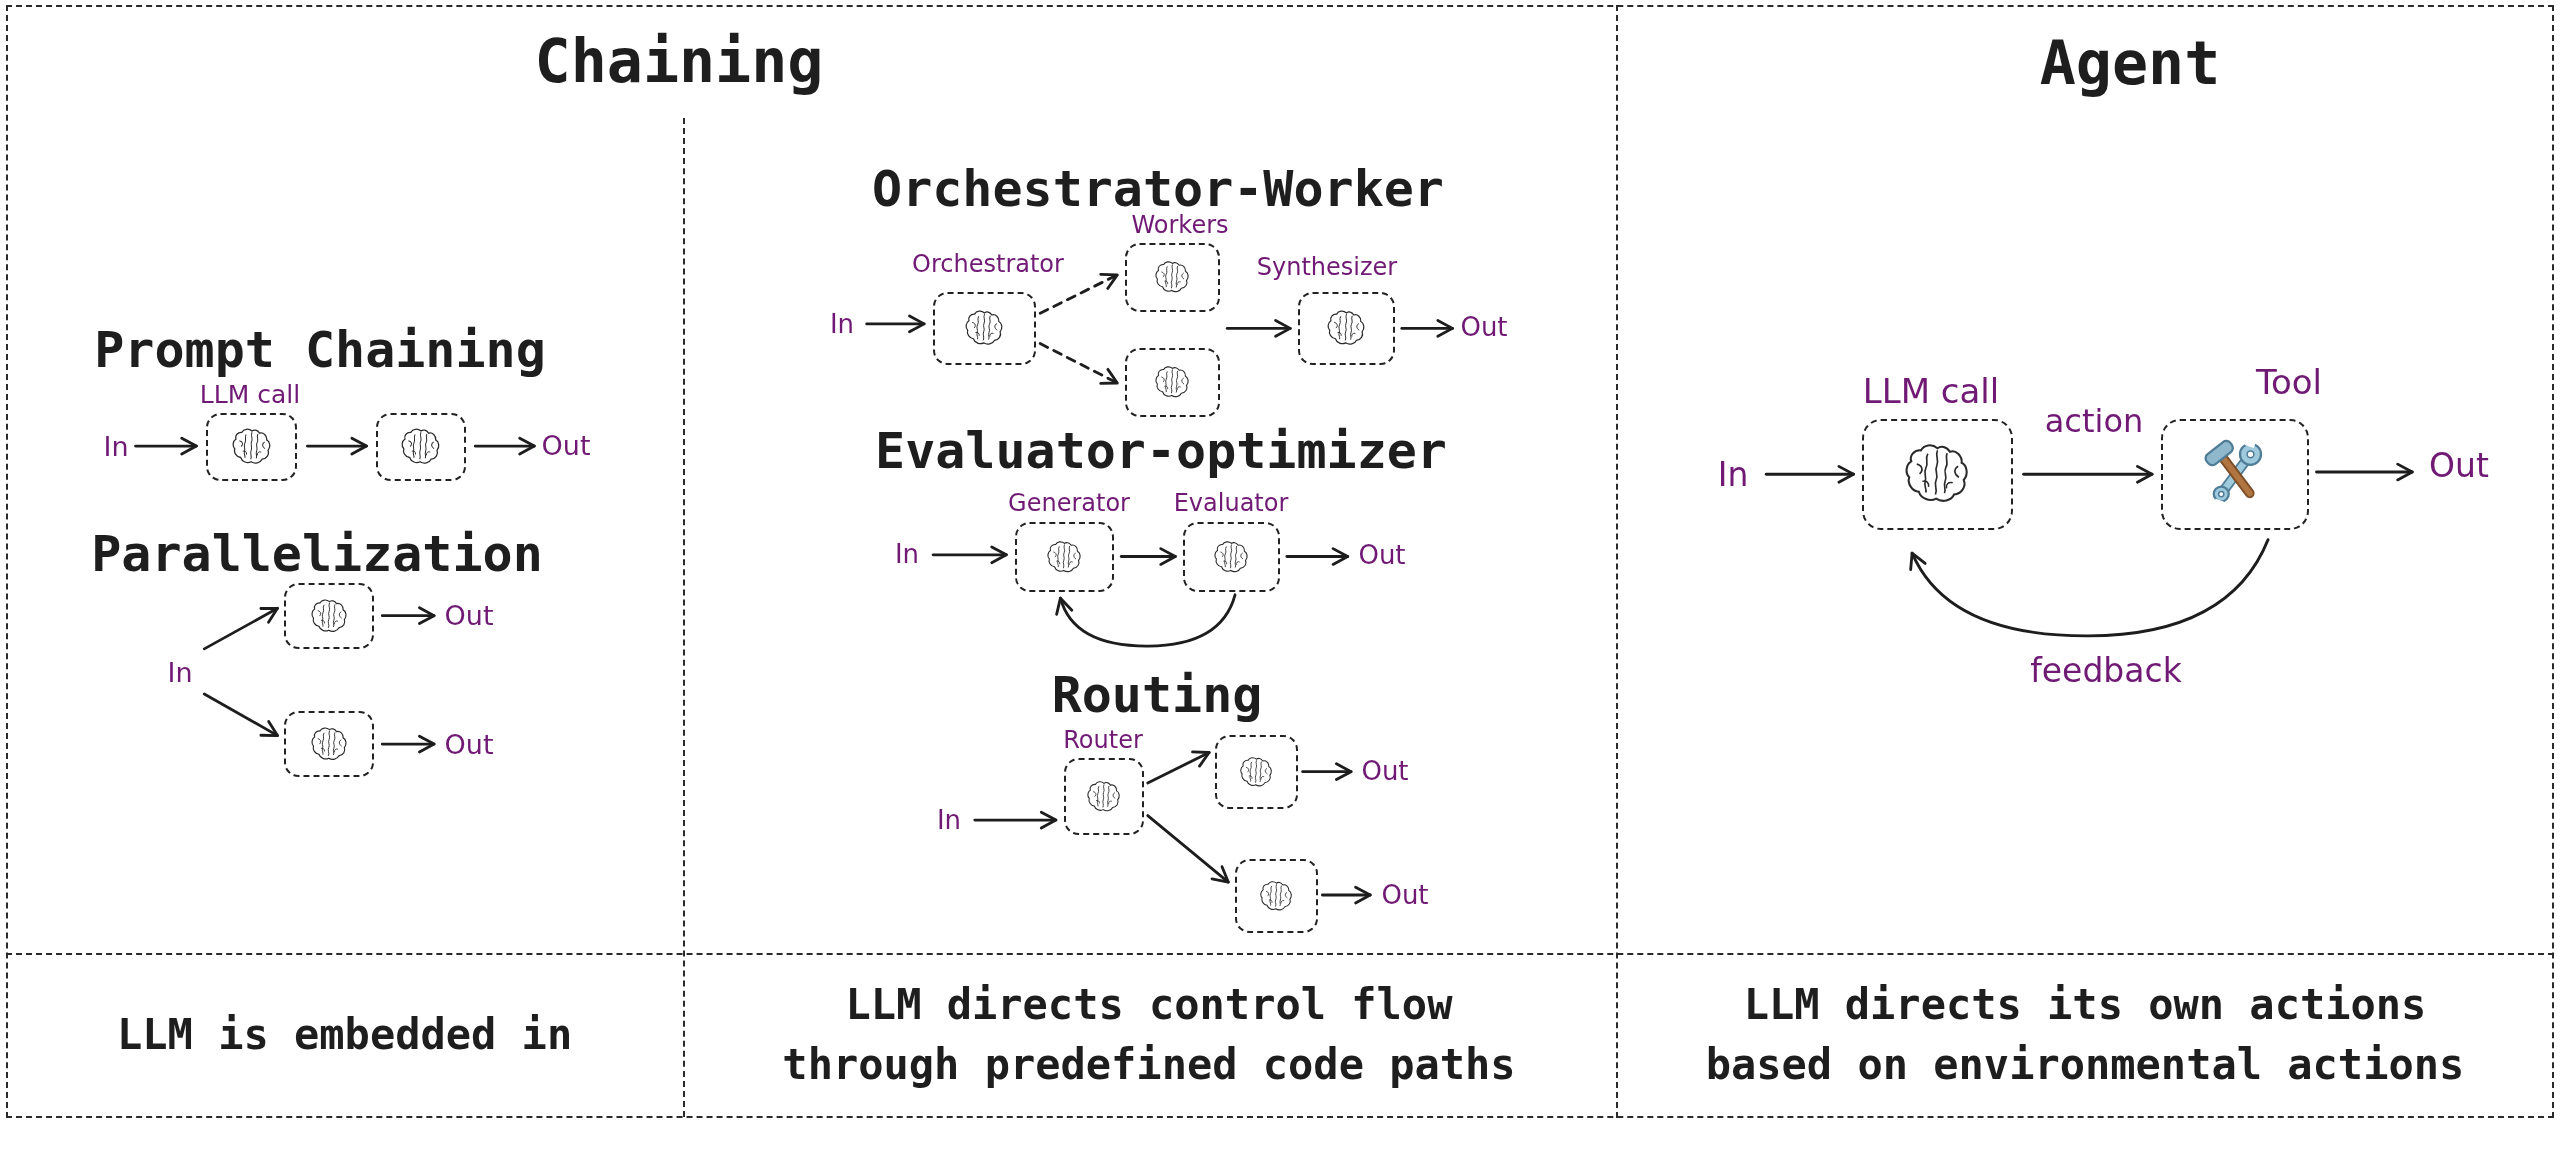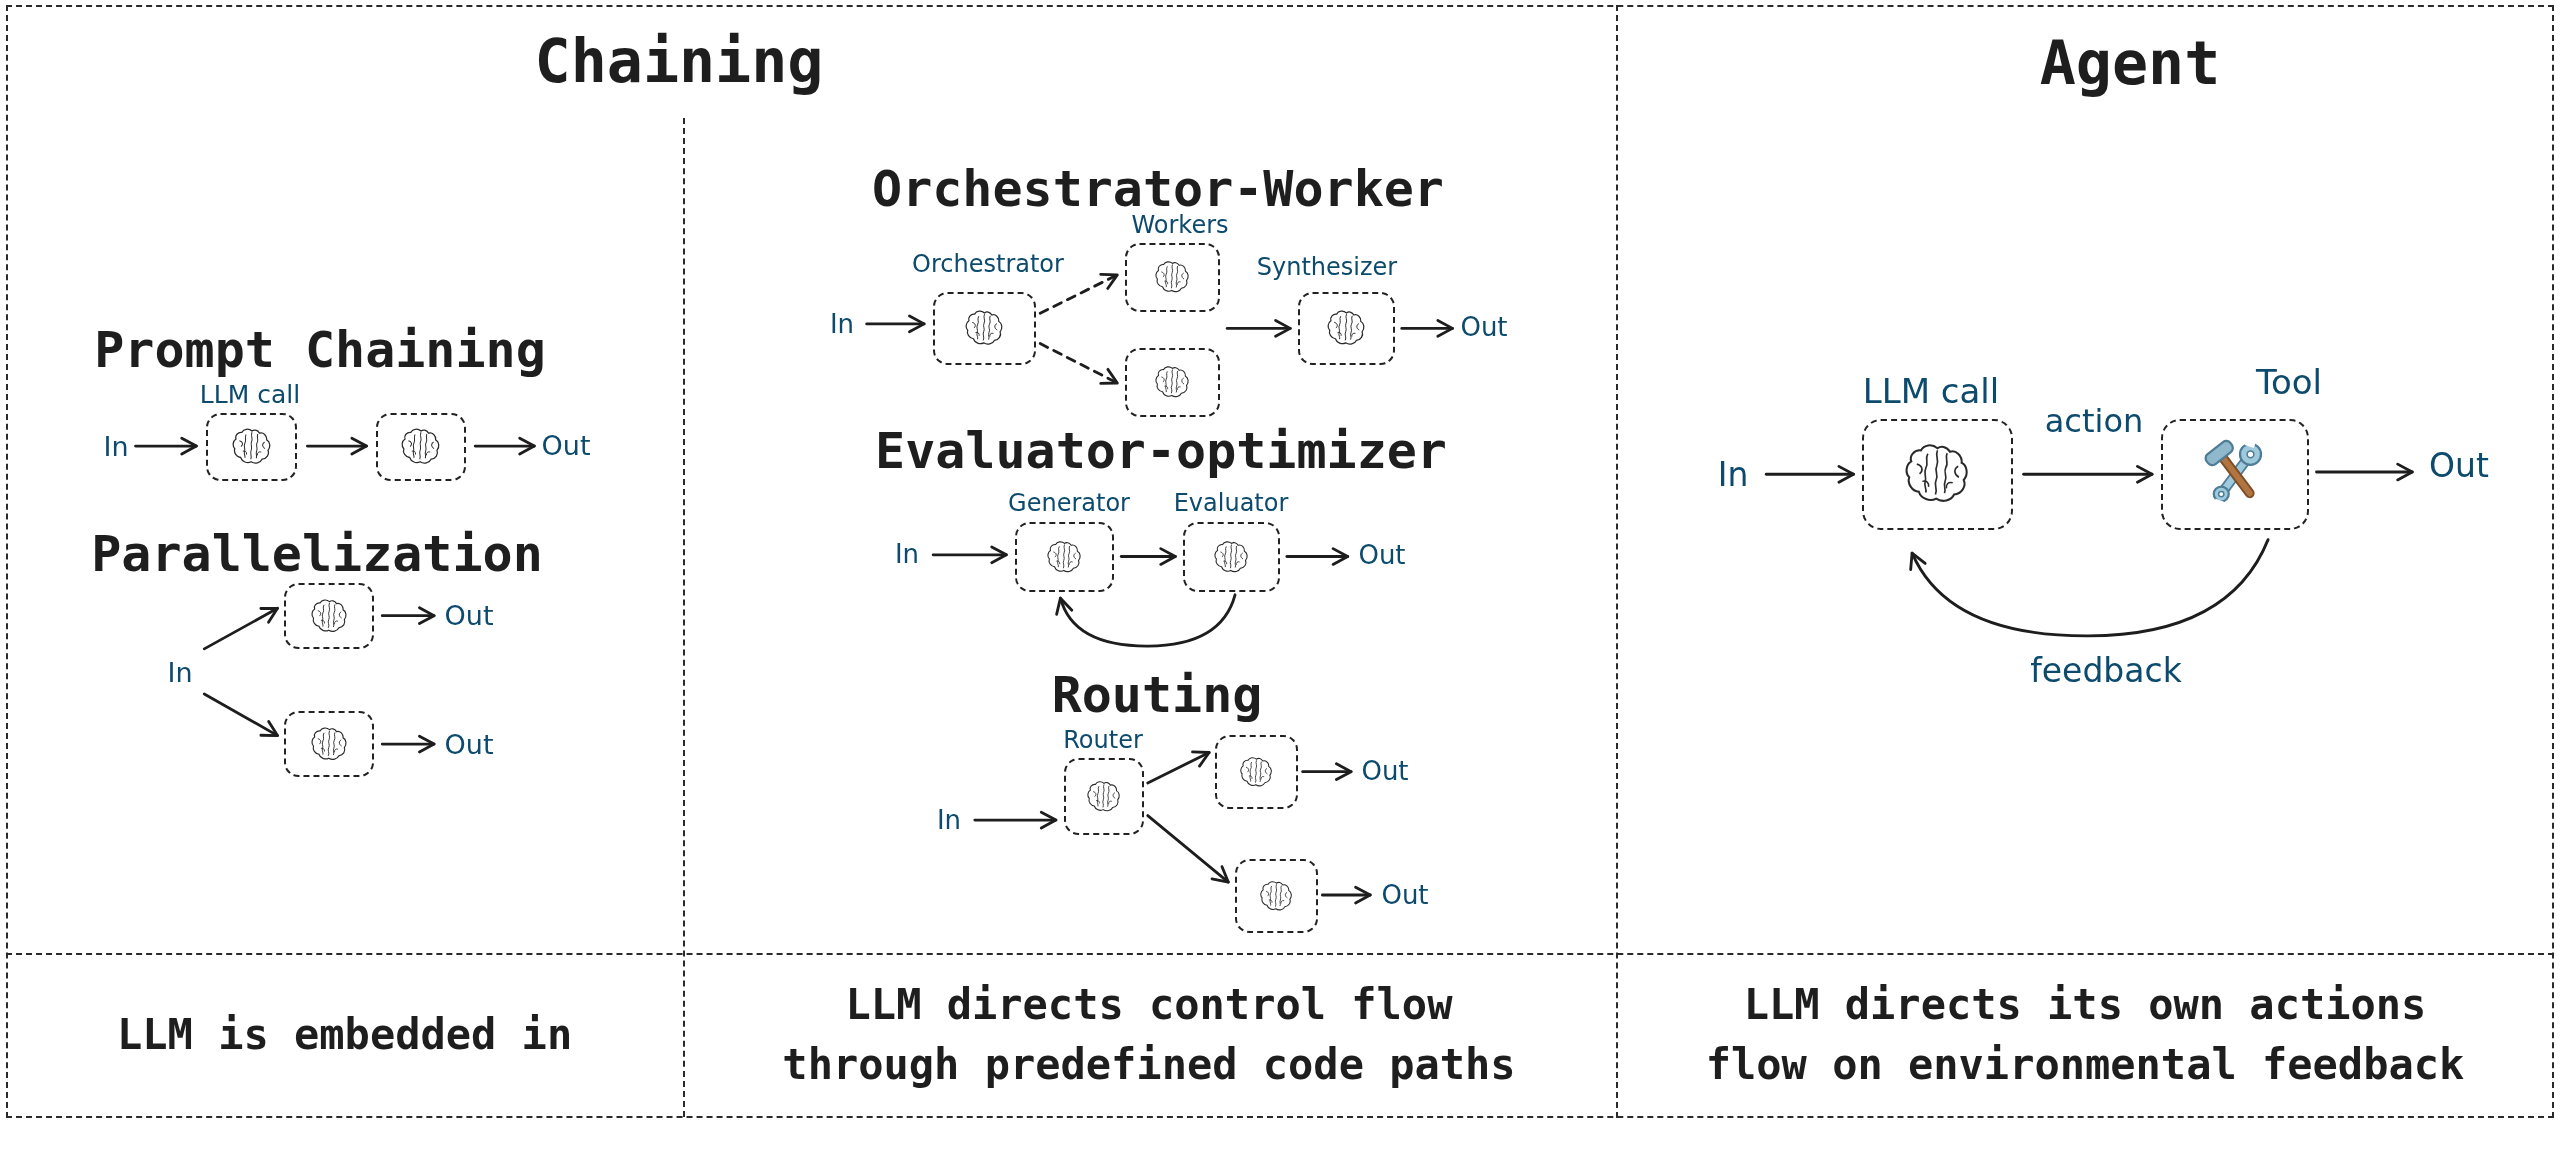--- a/index.html
+++ b/index.html
@@ -3,21 +3,21 @@
 <meta charset="utf-8">
 <style>
   html,body{margin:0;padding:0;background:#ffffff;}
   *{box-sizing:border-box;}
   .canvas{position:relative;width:2576px;height:1153px;background:#ffffff;overflow:hidden;
           font-family:"DejaVu Sans","Liberation Sans",sans-serif;color:#1e1e1e;}
   .frame{position:absolute;border:0 dashed #2a2a2a;}
   .mono{position:absolute;transform:translate(-50%,-50%);white-space:nowrap;
         font-family:"DejaVu Sans Mono","Liberation Mono",monospace;font-weight:700;color:#1e1e1e;}
   .hand{position:absolute;transform:translate(-50%,-50%);white-space:nowrap;
-        font-family:"DejaVu Sans","Liberation Sans",sans-serif;font-weight:500;color:#0c4a6e;}
+        font-family:"DejaVu Sans","Liberation Sans",sans-serif;font-weight:500;color:#701a75;}
   .node{position:absolute;border:2.3px dashed #222222;border-radius:14.6px;
         display:flex;align-items:center;justify-content:center;background:transparent;}
   .node.big{border-radius:19px;}
   .icon{display:block;}
   .overlay{position:absolute;left:0;top:0;width:2576px;height:1153px;pointer-events:none;}
   .caption{position:absolute;top:953px;height:164px;display:flex;flex-direction:column;
            align-items:center;justify-content:center;text-align:center;
            font-family:"DejaVu Sans Mono","Liberation Mono",monospace;font-weight:700;
            font-size:42px;line-height:1.42;color:#1e1e1e;}
   .defs{position:absolute;width:0;height:0;overflow:hidden;}
@@ -231,17 +231,17 @@
 
   <div class="caption" style="left:5.6px;width:678px;gap:36px;">
     <div>LLM is embedded in</div>
   </div>
   <div class="caption" style="left:683px;width:932px;">
     <div>LLM directs control flow</div>
     <div>through predefined code paths</div>
   </div>
   <div class="caption" style="left:1616px;width:938px;">
     <div>LLM directs its own actions</div>
-    <div>flow on environmental feedback</div>
+    <div>based on environmental actions</div>
   </div>
 
 </div>
 
 
 </body></html>

